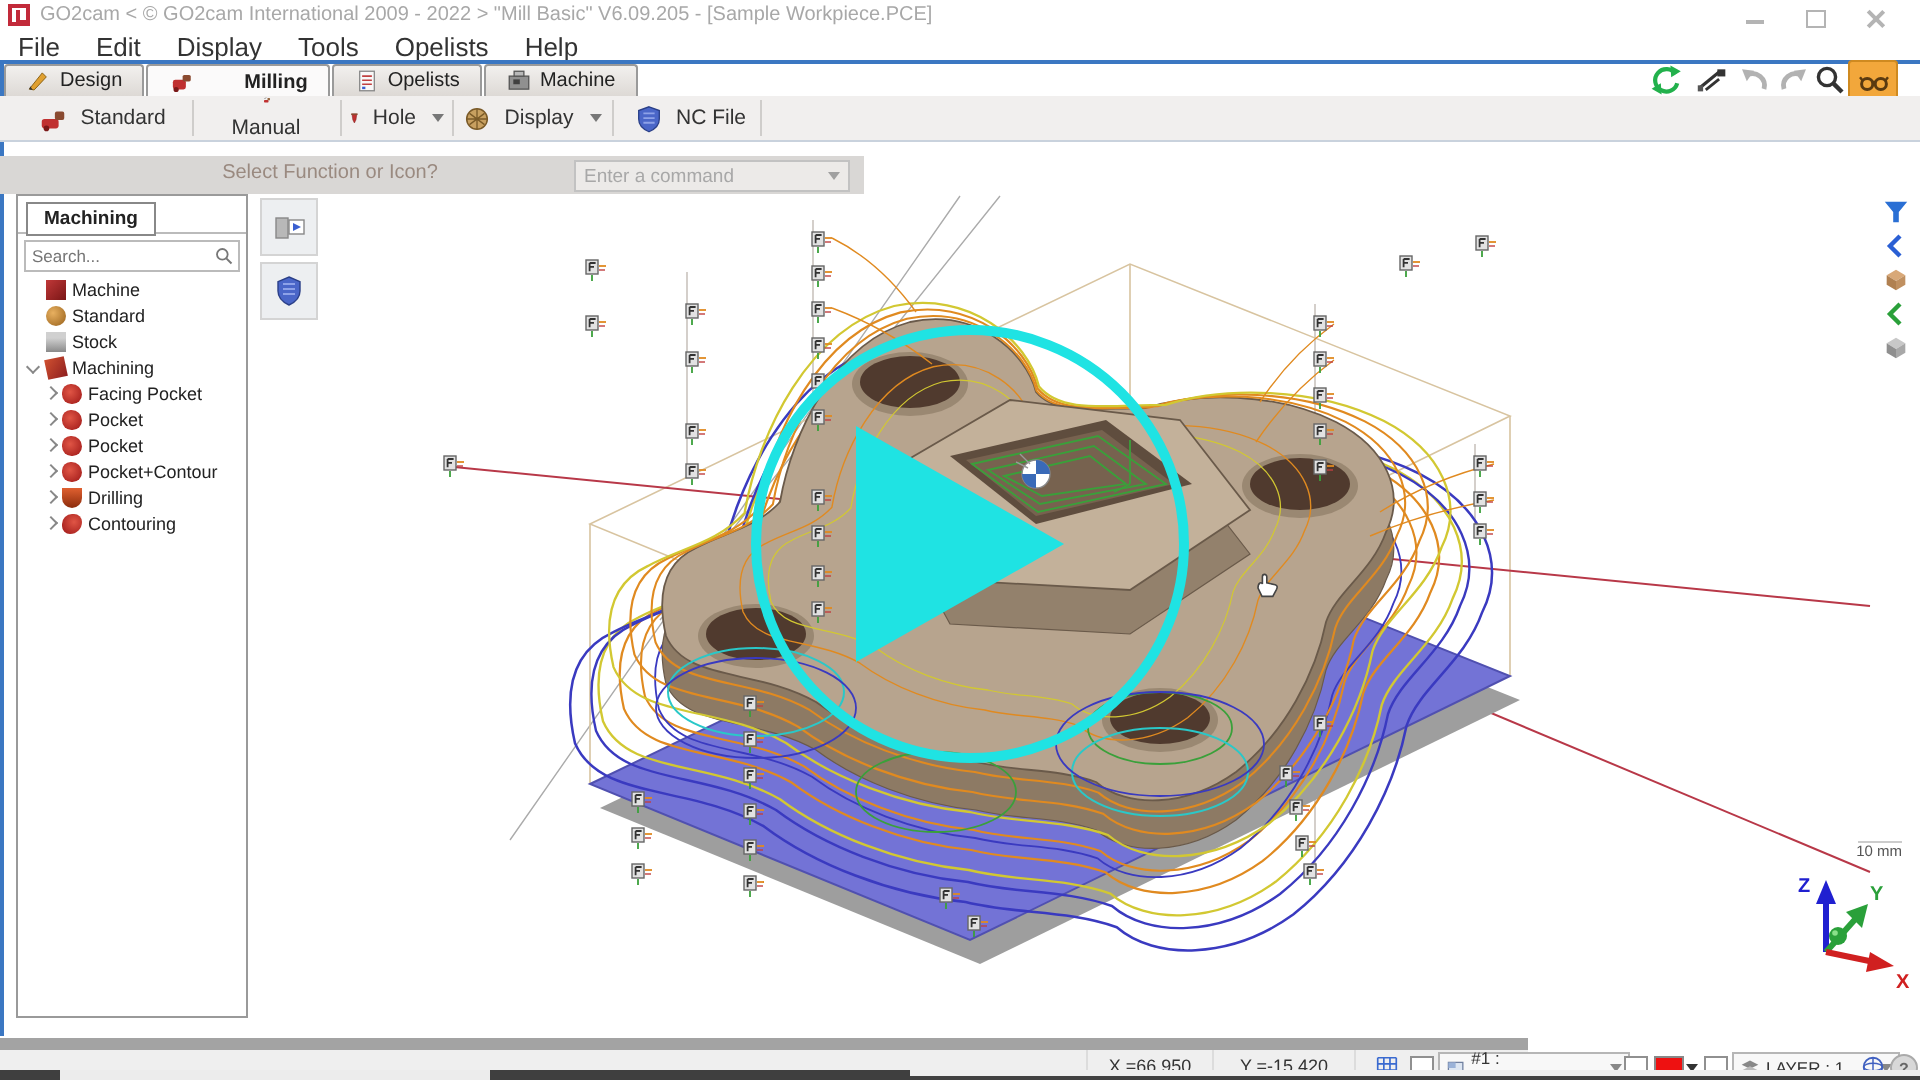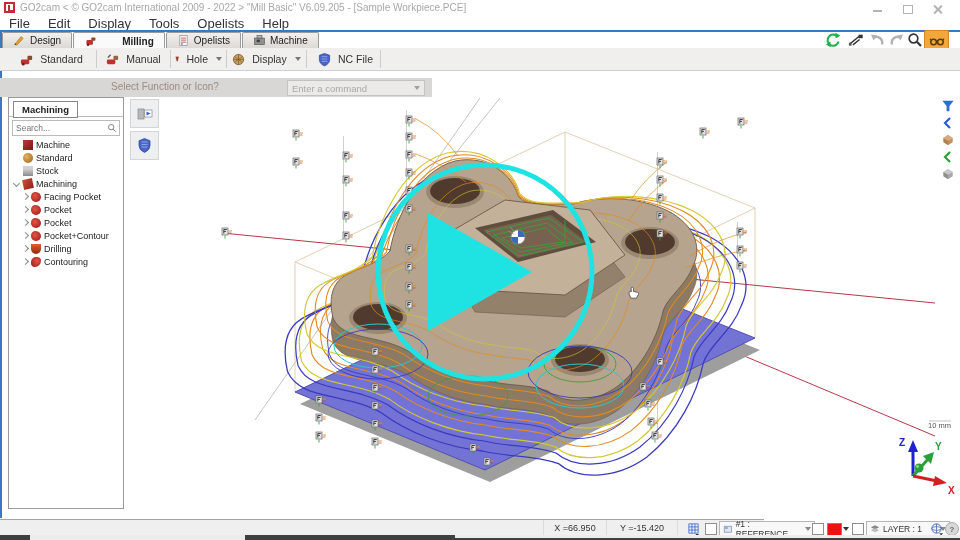--- a/index.html
+++ b/index.html
@@ -66,21 +66,21 @@
   .ic-drill{background:linear-gradient(180deg,#e06030,#8c2c0c);border-radius:0 0 50% 50%;}
   .ic-contour{background:radial-gradient(circle at 60% 40%,#e05545,#9c1616);border-radius:50% 40% 60% 40%;}
   
   .fbtn{width:27px;height:27px;background:#edeff1;border:1px solid #d4d4d4;display:flex;align-items:center;justify-content:center;cursor:pointer;}
   .fbtn svg{width:17px;height:17px;}
   
   .rrail{left:938px;top:98px;width:20px;display:flex;flex-direction:column;gap:2px;align-items:center;}
   .rbtn{width:16px;height:15px;display:flex;align-items:center;justify-content:center;cursor:pointer;}
   .rbtn svg{width:14px;height:14px;}
   
-  .statusbar{left:0;top:519px;width:764px;height:16px;background:#efefef;border-top:1px solid #a3a3a3;font-size:9px;color:#333;}
+  .statusbar{left:0;top:519px;width:764px;height:16px;background:#efefef;border-top:6px solid #a3a3a3;font-size:9px;color:#333;}
   .sb-cell{position:absolute;top:0;height:16px;display:flex;align-items:center;justify-content:center;border-left:1px solid #dcdcdc;border-right:1px solid #dcdcdc;}
   .sb-btn{position:absolute;top:1px;height:14px;display:flex;align-items:center;justify-content:center;cursor:pointer;}
   .combo{position:absolute;top:1px;height:13px;background:#f8f8f8;border:1px solid #b6b6b6;display:flex;align-items:center;gap:3px;
          font-size:8.5px;color:#333;padding:0 3px;cursor:pointer;}
   .combo .car{margin-left:auto;width:0;height:0;border-left:3px solid transparent;border-right:3px solid transparent;border-top:4px solid #888;}
   .cbx{position:absolute;top:3px;width:10px;height:10px;background:#fff;border:1px solid #909090;cursor:pointer;}
   .swatch{position:absolute;top:3px;width:13px;height:11px;background:#ee1111;border:1px solid #888;cursor:pointer;}
   .swcar{position:absolute;top:7px;width:0;height:0;border-left:3px solid transparent;border-right:3px solid transparent;border-top:4px solid #333;cursor:pointer;}
   .helpbtn{position:absolute;top:2px;width:12px;height:12px;border-radius:50%;background:#d8d8d8;border:1px solid #aaa;
            display:flex;align-items:center;justify-content:center;font-size:8px;font-weight:bold;color:#666;cursor:pointer;}
@@ -241,21 +241,21 @@
   <div class="abs toolbar">
     <div class="tgroup" style="left:8px;width:86px;">
       <svg viewBox="0 0 16 16">
           <rect x="2" y="8" width="9" height="5" rx="1.5" fill="#c03030"></rect>
           <rect x="9" y="4" width="5" height="4.5" rx="1" fill="#8a4a30"></rect>
           <circle cx="4.5" cy="13" r="1.5" fill="#7a1818"></circle>
         </svg>
       <span>Standard</span>
     </div>
     <div class="tsep" style="left:96px;"></div>
-    <div class="tgroup" style="left:100px;width:66px;">
+    <div class="tgroup" style="left:100px;width:66px;flex-direction:column;">
       <svg viewBox="0 0 16 16">
           <rect x="2" y="8" width="9" height="5" rx="1.5" fill="#c03030"></rect>
           <rect x="9" y="4" width="5" height="4.5" rx="1" fill="#96663f"></rect>
           <path d="M3,6 L6,3" stroke="#555" stroke-width="1.4"></path>
         </svg>
       <span>Manual</span>
     </div>
     <div class="tsep" style="left:170px;"></div>
     <div class="tgroup" style="left:174px;width:48px;">
       <svg viewBox="0 0 16 16">

